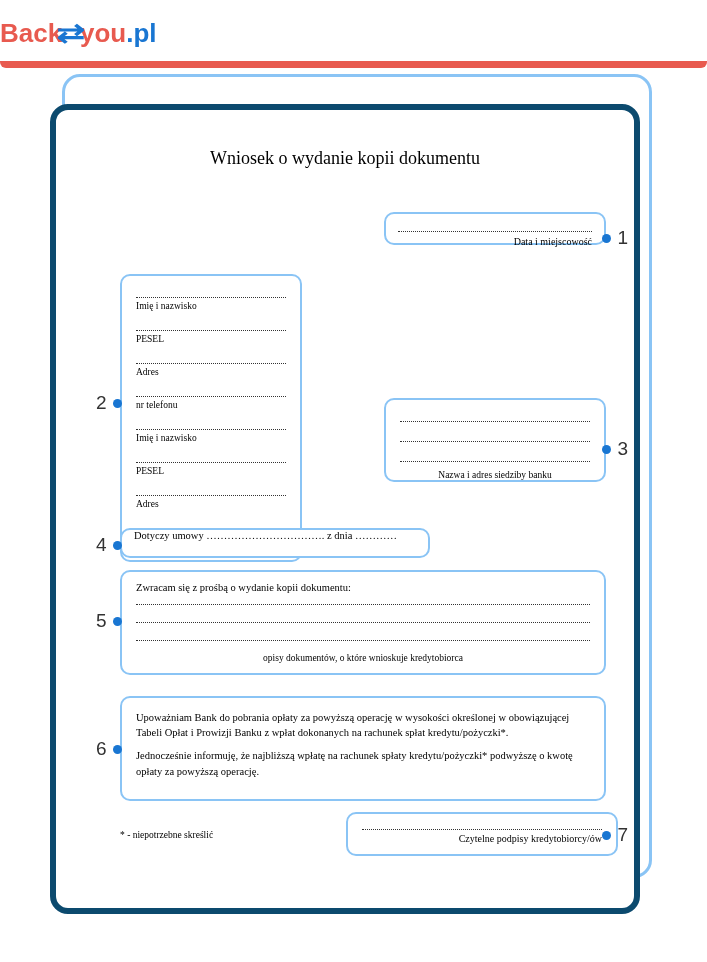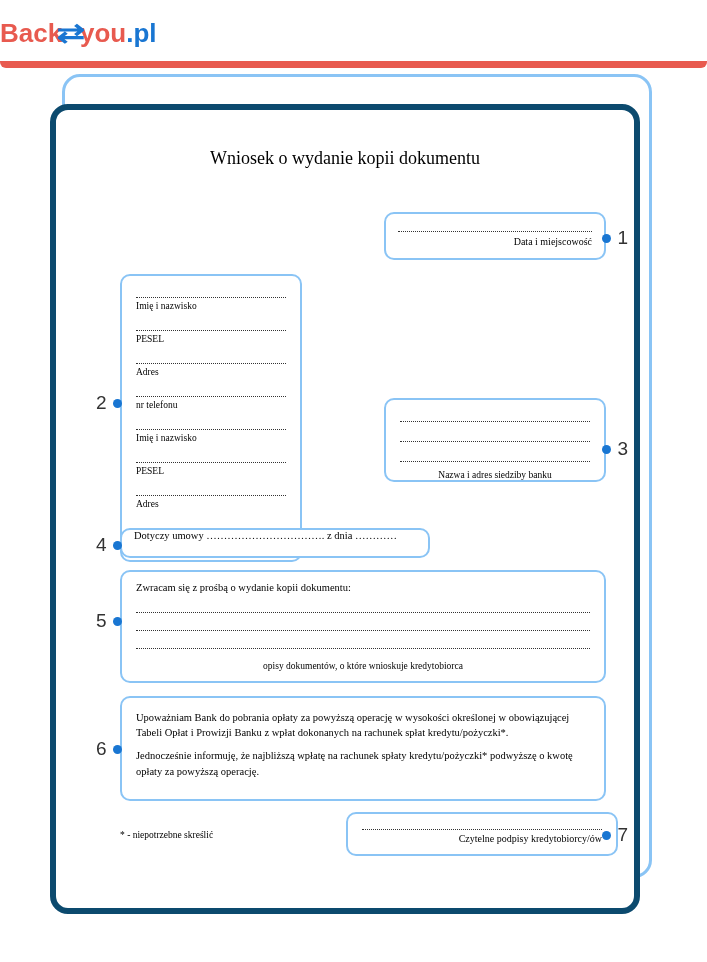--- a/index.html
+++ b/index.html
@@ -9,32 +9,32 @@
 .logo-back { color: #e85a4f; }
 .logo-swap { color: #1976d2; font-weight: 900; display: inline-block; transform: scaleX(1.3); margin: 0 -2px; }
 .logo-you { color: #e85a4f; }
 .logo-pl { color: #1976d2; }
 .red-bar { height: 7px; background: #e85a4f; border-radius: 0 0 6px 6px; }
 .page-wrap { padding: 36px 50px 20px 50px; position: relative; }
 .shadow-page { position: absolute; top: 6px; left: 62px; width: 590px; height: 804px; background: #fff; border: 3px solid #8ac4f5; border-radius: 18px; z-index: 1; }
 .main-page { position: relative; width: 590px; background: #fff; border: 6px solid #0c4a6e; border-radius: 18px; z-index: 2; padding: 38px 28px 24px 28px; min-height: 810px; }
 .doc-title { text-align: center; font-size: 18px; margin-bottom: 28px; }
 .field-box { border: 2px solid #8ac4f5; border-radius: 10px; background: #fff; padding: 8px 12px; position: relative; font-size: 10.5px; }
-.box1 { position: absolute; top: 102px; right: 28px; width: 222px; height: 48px; }
+.box1 { position: absolute; top: 102px; right: 28px; width: 222px; height: 33px; }
 .box1 .dotted { border-bottom: 1px dotted #333; height: 10px; margin-bottom: 4px; }
 .box1 .lbl { text-align: right; font-size: 10px; }
 .box2 { position: absolute; top: 164px; left: 64px; width: 182px; padding: 10px 14px; }
 .box2 .row { border-bottom: 1px dotted #333; height: 12px; margin-bottom: 3px; }
 .box2 .lbl { font-size: 9.5px; margin-bottom: 8px; }
 .box3 { position: absolute; top: 288px; right: 28px; width: 222px; height: 84px; padding: 10px 14px; }
 .box3 .dotted { border-bottom: 1px dotted #333; height: 12px; margin-bottom: 8px; }
 .box3 .lbl { text-align: center; font-size: 9.5px; margin-top: 6px; }
 .box4 { position: absolute; top: 418px; left: 64px; width: 310px; height: 30px; padding: 0 12px; font-size: 10.5px; }
 .box5 { position: absolute; top: 460px; left: 64px; right: 28px; padding: 10px 14px; }
-.box5 .intro { font-size: 10.5px; margin-bottom: 8px; }
+.box5 .intro { font-size: 10.5px; margin-bottom: 0; }
 .box5 .dotted { border-bottom: 1px dotted #333; height: 12px; margin-bottom: 6px; }
 .box5 .lbl { text-align: center; font-size: 9.5px; margin-top: 12px; }
 .box6 { position: absolute; top: 586px; left: 64px; right: 28px; padding: 12px 14px; font-size: 10.5px; line-height: 1.45; }
 .box6 p { margin-bottom: 8px; }
 .box7 { position: absolute; top: 702px; right: 16px; width: 272px; height: 44px; padding: 6px 14px; }
 .box7 .dotted { border-bottom: 1px dotted #333; height: 10px; margin-bottom: 3px; }
 .box7 .lbl { text-align: right; font-size: 10px; }
 .footnote { position: absolute; top: 720px; left: 64px; font-size: 9.5px; }
 .marker { position: absolute; display: flex; align-items: center; z-index: 5; }
 .marker .dot { width: 9px; height: 9px; background: #1976d2; border-radius: 50%; flex-shrink: 0; }

